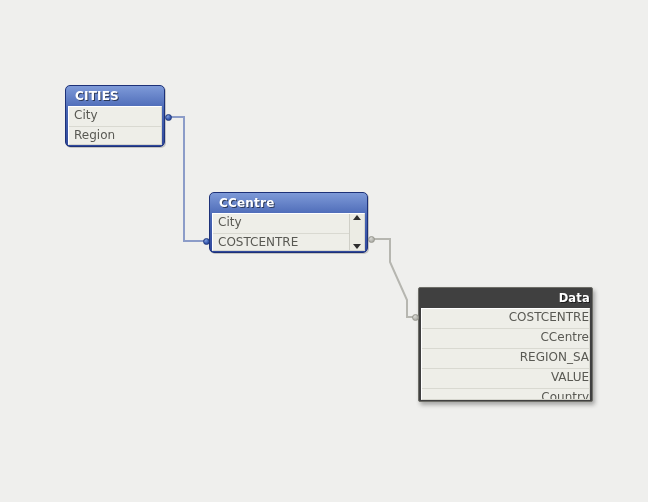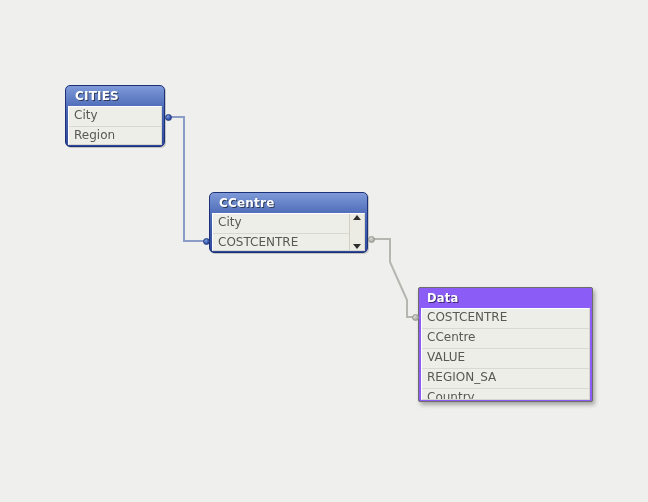--- a/index.html
+++ b/index.html
@@ -44,24 +44,25 @@
   }
   
   .tbox.active .frame {
     background: linear-gradient(to bottom, #7e9ad8 0%, #4866b4 40%, #31499c 100%);
     border: 1px solid #1d3178;
     border-radius: 5px;
     box-shadow: 1px 1px 0 rgba(0,0,0,0.18);
   }
   
   .tbox.inactive .frame {
-    background: #8b5cf6;
+    background: #404040;
     border: 1px solid #6e6e68;
     border-radius: 2px;
     box-shadow: 2px 3px 4px rgba(0,0,0,0.30);
+    text-align: right;
   }
   .caption {
     box-sizing: border-box;
     height: 18px;
     line-height: 17px;
     padding: 0 0 0 6px;
     color: #ffffff;
     font-size: 11.5px;
     font-weight: bold;
     letter-spacing: 0.2px;
@@ -175,22 +176,22 @@
           </div>
         </div>
       </div>
       <div class="tbox inactive" style="left: 418px; top: 287px; width: 175px; height: 115px;">
         <div class="frame">
           <div class="caption">Data</div>
           <div class="fieldlist" style="height: 92px;">
             <div class="fieldcol">
               <div class="field">COSTCENTRE</div>
               <div class="field">CCentre</div>
+              <div class="field">REGION_SA</div>
               <div class="field">VALUE</div>
-              <div class="field">REGION_SA</div>
               <div class="field last">Country</div>
             </div>
           </div>
         </div>
       </div>
     </div>
   <div id="dots-layer">
       <div class="dot blue" style="left: 165px; top: 114px;"></div>
       <div class="dot blue" style="left: 203px; top: 238px;"></div>
       <div class="dot gray" style="left: 368px; top: 236px;"></div>

